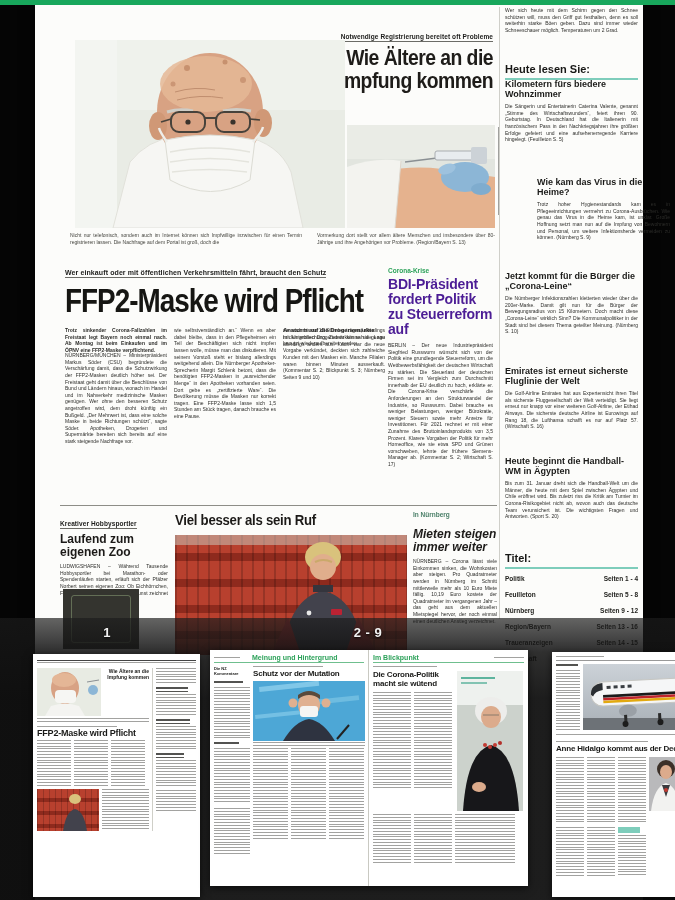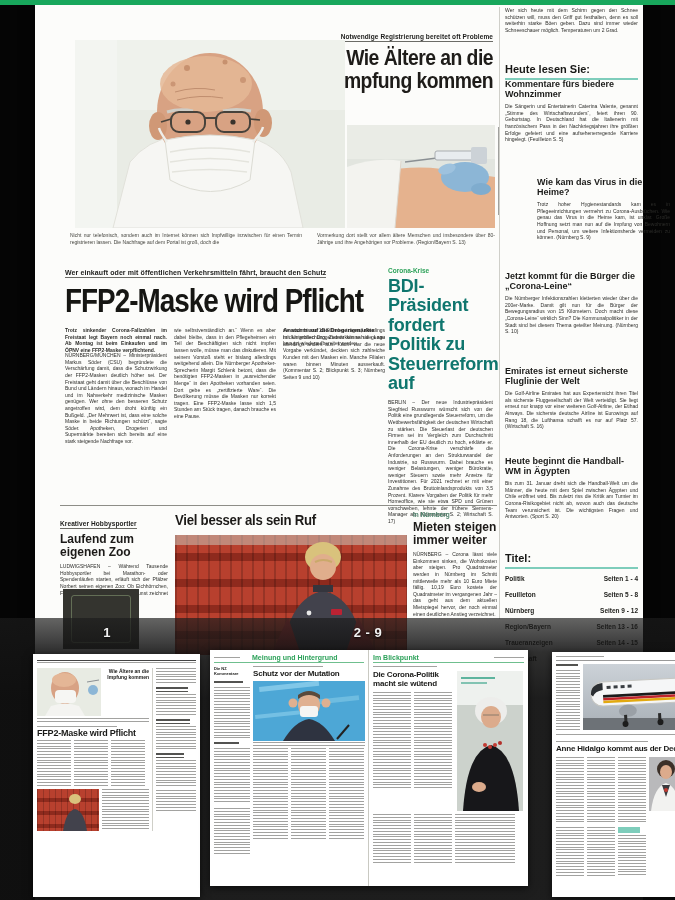--- a/index.html
+++ b/index.html
@@ -18,21 +18,21 @@
   .kick { display:inline-block; font-weight:bold; font-size:7px; color:#1c1c1a;
           border-bottom:1px solid #6b6b66; padding-bottom:1px; letter-spacing:.1px; }
   .kick-sm { font-size:6.5px; }
   .kick-green { color:#2da25a; border-bottom:none; font-weight:bold; font-size:6.5px; }
   .kick-teal  { color:#4a7f68; border-bottom:none; font-weight:bold; font-size:6.5px; }
 
   .h-lead { font-size:22px; font-weight:bold; color:#1e1c19; line-height:1.05; letter-spacing:-.6px;
             text-align:right; transform:scaleX(.88); transform-origin:top right; }
   .h-ffp2 { font-size:34px; font-weight:bold; color:#161613; line-height:1; letter-spacing:-1.2px;
             white-space:nowrap; transform:scaleX(.82); transform-origin:top left; }
-  .h-med  { font-size:18px; font-weight:bold; color:#0f766e; line-height:1.08; letter-spacing:-.2px; }
+  .h-med  { font-size:14px; font-weight:bold; color:#4c1d95; line-height:1.08; letter-spacing:-.2px; }
   .h-ruf  { font-size:15px; font-weight:bold; color:#1c1a18; letter-spacing:-.3px; white-space:nowrap;
             transform:scaleX(.88); transform-origin:top left; }
   .h-small{ font-size:12px; font-weight:bold; color:#1c1a18; line-height:1.1; }
 
   .micro { font-size:10px; line-height:1.32; transform:scale(.5); transform-origin:0 0;
            width:200%; text-align:justify; color:#2d2d2a; }
   .micro-c { color:#45453f; }
   .clip { overflow:hidden; }
   .sub5 { font-size:6px; font-weight:bold; margin:2px 0 1px; }
 
@@ -214,40 +214,40 @@
       <path d="M183,82 L203,120 L170,120 Z" fill="#a62f2f"></path>
       <path d="M113,82 L96,120 L126,120 Z" fill="#a62f2f"></path>
       <rect x="138" y="50" width="20" height="7" fill="#35353d"></rect>
       <circle cx="134" cy="78" r="2.4" fill="#e8e8e8"></circle>
       <rect x="156" y="74" width="11" height="6" rx="1" fill="#b23"></rect>
     </svg>
   </div>
 
   <div class="abs" style="left:378px; top:506px; width:84px;">
     <div class="kick-teal">In Nürnberg</div>
-    <div class="h-small" style="margin-top:3px;">Mieten steigen immer weiter</div>
+    <div class="h-small" style="margin-top:10px;font-style:italic;">Mieten steigen immer weiter</div>
     <div class="clip" style="height:100px; margin-top:4px;">
       <div class="micro">NÜRNBERG – Corona lässt viele Einkommen sinken, die Wohnkosten aber steigen. Pro Quadratmeter werden in Nürnberg im Schnitt mittlerweile mehr als 10 Euro Miete fällig. 10,19 Euro kostete der Quadratmeter im vergangenen Jahr – das geht aus dem aktuellen Mietspiegel hervor, der noch einmal einen deutlichen Anstieg verzeichnet.</div>
     </div>
   </div>
 
   <div class="vrule" style="left:464px; top:2px; height:612px;"></div>
   <div class="abs" style="left:470px; top:2px; width:133px; height:890px;">
 
     <div class="clip" style="height:48px;">
       <div class="micro">Wer sich heute mit dem Schirm gegen den Schnee schützen will, muss den Griff gut festhalten, denn es soll weiterhin starke Böen geben. Dazu sind immer wieder Schneeschauer möglich. Temperaturen um 2 Grad.</div>
     </div>
 
     <div style="margin-top:8px;">
       <div class="rc-h">Heute lesen Sie:</div>
       <div class="rc-rule"></div>
     </div>
 
     <div class="abs" style="left:0; top:72px; width:133px;">
-      <div class="rc-title">Kommentare fürs biedere Wohnzimmer</div>
+      <div class="rc-title">Kilometern fürs biedere Wohnzimmer</div>
       <div class="micro" style="margin-top:3px;">Die Sängerin und Entertainerin Caterina Valente, genannt „Stimme des Wirtschaftswunders“, feiert ihren 90. Geburtstag. In Deutschland hat die Italienerin mit französischem Pass in den Nachkriegsjahren ihre größten Erfolge gefeiert und eine aufsehenerregende Karriere hingelegt. (Feuilleton S. 5)</div>
     </div>
     <div class="abs" style="left:0; top:170px; width:133px;margin-left:32px;">
       <div class="rc-title">Wie kam das Virus in die Heime?</div>
       <div class="micro" style="margin-top:3px;">Trotz hoher Hygienestandards kam es in Pflegeeinrichtungen vermehrt zu Corona-Ausbrüchen. Wie genau das Virus in die Heime kam, ist unklar. Große Hoffnung setzt man nun auf die Impfung von Bewohnern und Personal, um weitere Infektionsherde vermeiden zu können. (Nürnberg S. 9)</div>
     </div>
     <div class="abs" style="left:0; top:359px; width:133px;">
       <div class="rc-title">Emirates ist erneut sicherste Fluglinie der Welt</div>
       <div class="micro" style="margin-top:3px;">Die Golf-Airline Emirates hat aus Expertensicht ihren Titel als sicherste Fluggesellschaft der Welt verteidigt. Sie liegt erneut nur knapp vor einer weiteren Golf-Airline, der Etihad Airways. Die sicherste deutsche Airline ist Eurowings auf Rang 18, die Lufthansa schafft es nur auf Platz 57. (Wirtschaft S. 16)</div>
     </div>

